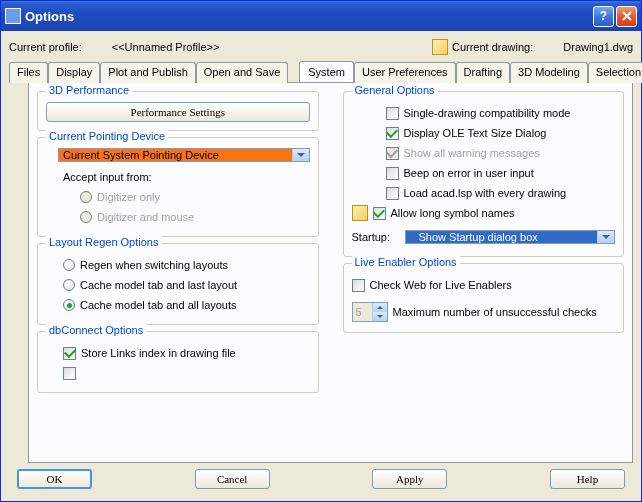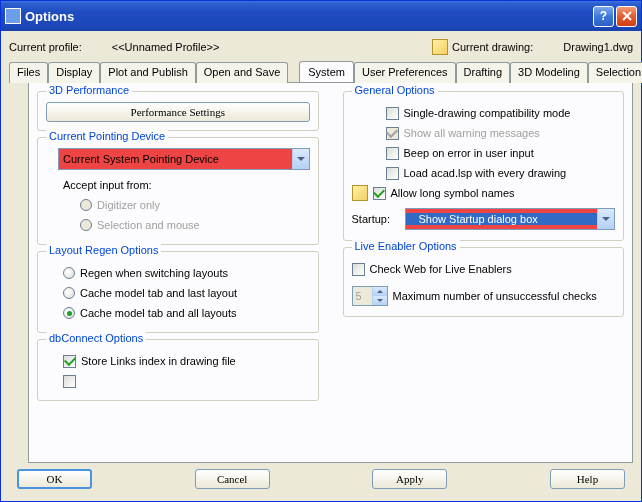--- a/index.html
+++ b/index.html
@@ -26,21 +26,21 @@
 
 .tab-pane { flex: 1; border: 1px solid #919b9c; background: #fcfcfe; padding: 8px; display: flex; gap: 24px; margin-left: 19px; }
 .col { flex: 1; display: flex; flex-direction: column; gap: 6px; }
 
 .groupbox { border: 1px solid #d0d0bf; border-radius: 3px; padding: 10px 8px 8px 8px; position: relative; }
 .groupbox > .legend { position: absolute; top: -8px; left: 8px; background: #fcfcfe; padding: 0 3px; color: #0046d5; }
 
 .btn { background: linear-gradient(to bottom, #fff, #ece9d8); border: 1px solid #7f9db9; border-radius: 3px; padding: 2px 10px; cursor: pointer; font-family: Tahoma; font-size: 11px; }
 .btn.wide { width: 100%; padding: 3px 10px; }
 
-.combo { display: flex; align-items: center; border: 1px solid #7f9db9; background: #ef4444; height: 22px; width: 100%; }
+.combo { display: flex; align-items: center; border: 1px solid #7f9db9; background: #f97316; height: 14px; width: 100%; }
 .combo .combo-text { flex: 1; padding: 0 4px; overflow: hidden; text-overflow: ellipsis; white-space: nowrap; }
 .combo .combo-btn { width: 17px; height: 100%; background: linear-gradient(to bottom, #dbeafd, #b3d0f5); border-left: 1px solid #b3cdec; display: flex; align-items: center; justify-content: center; }
 .combo .combo-btn::after { content: ""; border-left: 4px solid transparent; border-right: 4px solid transparent; border-top: 4px solid #4d6185; }
 .combo.selected .combo-text { background: #316ac5; color: #fff; padding-left: 13px; }
 
 .row { display: flex; align-items: center; min-height: 18px; margin: 2px 0; gap: 5px; }
 .row .indent { width: 12px; }
 
 .check { width: 13px; height: 13px; border: 1px solid #6b7e95; background: linear-gradient(135deg, #dcdcd7, #fff); display: inline-flex; align-items: center; justify-content: center; flex-shrink: 0; }
 .check.disabled { background: #ece9d8; }
@@ -128,21 +128,21 @@
           <div class="row">
               <span class="indent"></span>
               <span class="indent"></span>
             <span class="radio disabled"></span>
             <span class="disabled-text">Digitizer only</span>
           </div>
           <div class="row">
               <span class="indent"></span>
               <span class="indent"></span>
             <span class="radio disabled"></span>
-            <span class="disabled-text">Selection and mouse</span>
+            <span class="disabled-text">Digitizer and mouse</span>
           </div>
         </div>
 
         <div class="groupbox">
           <span class="legend">Layout Regen Options</span>
           <div class="row">
               <span class="indent"></span>
             <span class="radio"></span>
             <span>Regen when switching layouts</span>
           </div>
@@ -175,20 +175,26 @@
 
       <div class="col">
 
         <div class="groupbox">
           <span class="legend">General Options</span>
           <div class="row">
               <span class="indent"></span>
               <span class="indent"></span>
             <span class="check"></span>
             <span>Single-drawing compatibility mode</span>
+          </div>
+          <div class="row">
+              <span class="indent"></span>
+              <span class="indent"></span>
+            <span class="check checked"></span>
+            <span>Display OLE Text Size Dialog</span>
           </div>
           <div class="row">
               <span class="indent"></span>
               <span class="indent"></span>
             <span class="check disabled checked"></span>
             <span class="disabled-text">Show all warning messages</span>
           </div>
           <div class="row">
               <span class="indent"></span>
               <span class="indent"></span>

